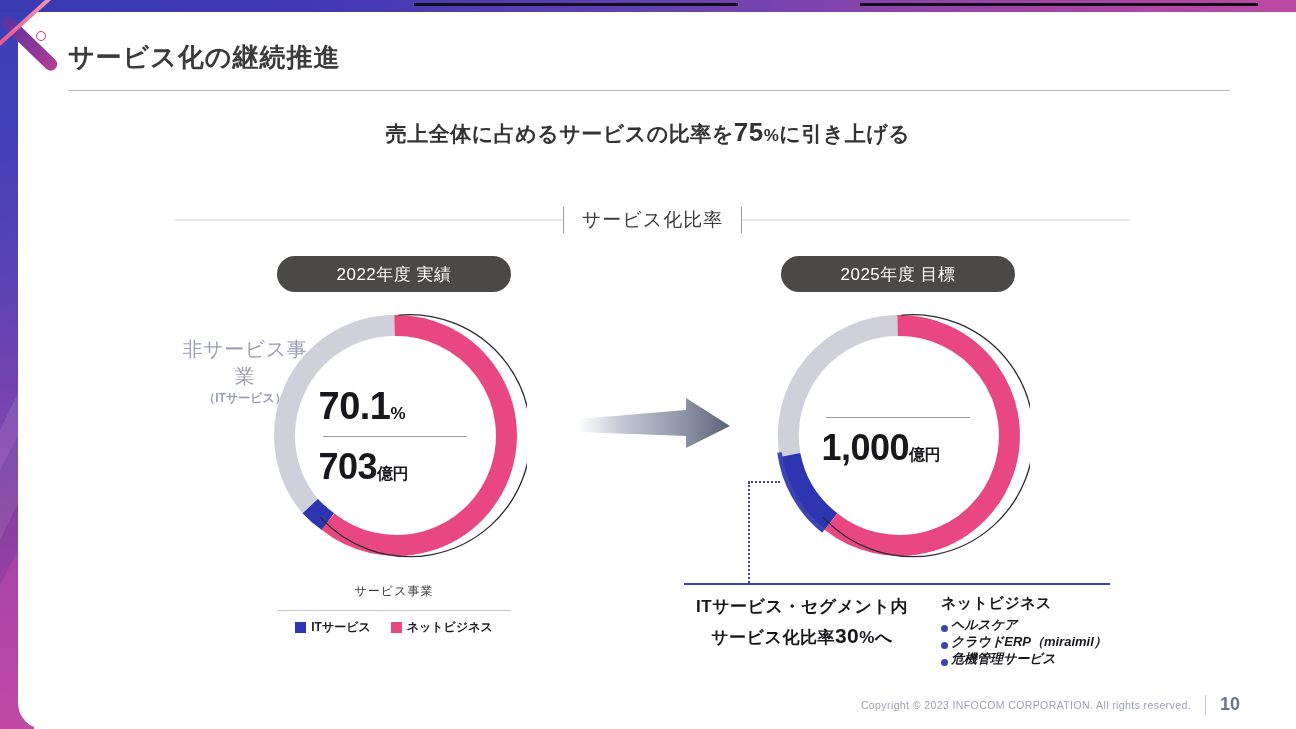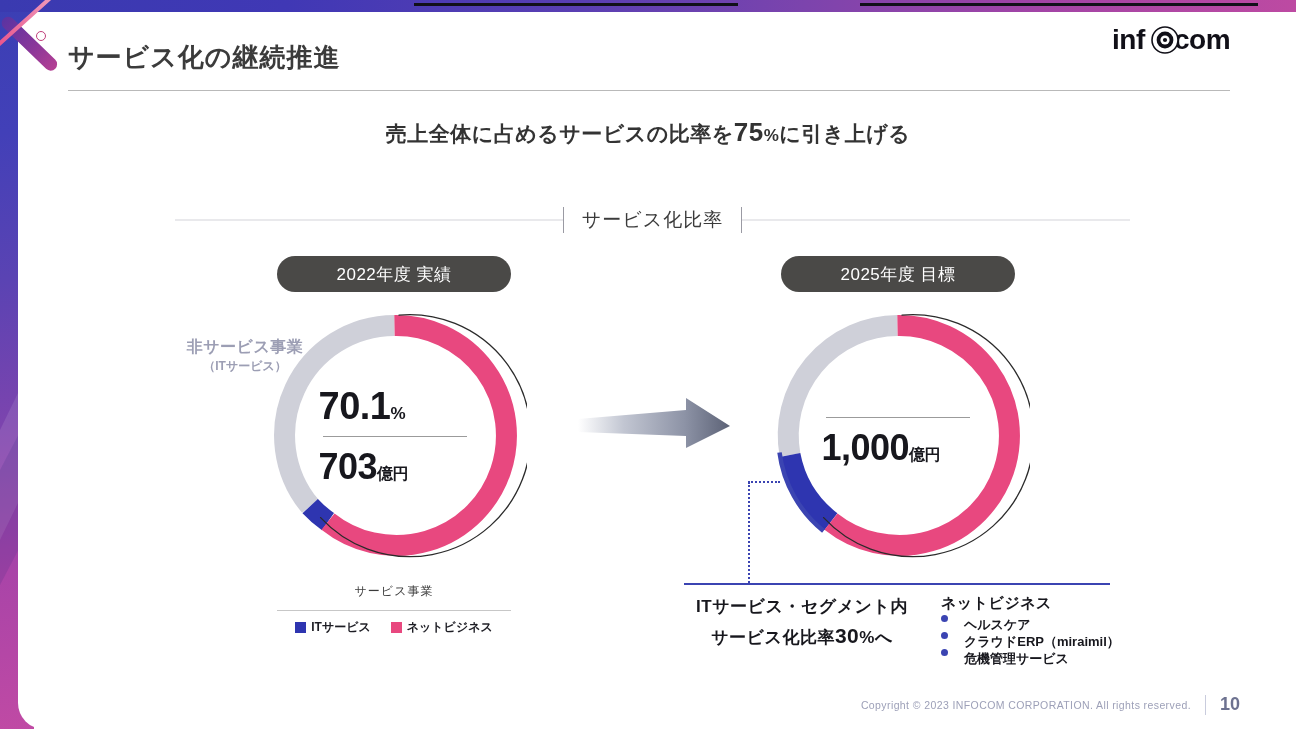--- a/index.html
+++ b/index.html
@@ -131,21 +131,21 @@
     white-space: nowrap;
   }
   .c-amt .u { font-size: 16px; font-weight: 700; }
 
   
   .nonsvc {
     position: absolute; left: 178px; top: 336px;
     width: 134px; text-align: center;
     color: #9c9eb4; line-height: 1.35;
   }
-  .nonsvc .l1 { font-size: 16px; font-weight: 700; letter-spacing: 0.5px; }
+  .nonsvc .l1 { font-size: 20px; font-weight: 400; letter-spacing: 0.5px; }
   .nonsvc .l2 { font-size: 12px; font-weight: 700; }
 
   .svc-label {
     position: absolute; left: 277px; top: 583px;
     width: 234px; text-align: center;
     font-size: 12px; color: #3b3b3b; font-weight: 400;
     letter-spacing: 1px;
   }
   .svc-rule {
     position: absolute; left: 277px; top: 610px;
@@ -187,21 +187,21 @@
   .callout-text .n { font-size: 21px; }
   .growth {
     position: absolute; left: 941px; top: 594px; width: 200px;
   }
   .growth-h {
     font-size: 15px; font-weight: 700; color: #17171d;
     letter-spacing: 0.5px; margin-bottom: 3px;
   }
   .growth-li {
     font-size: 13px; font-weight: 700; color: #17171d;
-    line-height: 1.32; display: flex; align-items: flex-start; gap: 16px;
+    line-height: 1.32; display: flex; align-items: flex-end; gap: 3px; font-style: italic;
   }
   .growth-dot {
     width: 7px; height: 7px; border-radius: 50%;
     background: #3b44b2; flex: 0 0 auto; transform: translateY(-1px);
   }
 
   
   .footer {
     position: absolute; right: 56px; bottom: 14px;
     display: flex; align-items: center; gap: 14px;
@@ -228,30 +228,20 @@
 
   <div class="top-bar"></div>
   <div class="top-bar-marks" style="left:414px; width:324px;"></div>
   <div class="top-bar-marks" style="left:860px; width:398px;"></div>
 
   <div class="card"></div>
   <div class="deco-slash-a"></div>
   <div class="deco-slash-b"></div>
   <div class="deco-ring"></div>
 
-  <div class="logo">
-    <svg viewBox="0 0 160 36" width="160" height="36">
-      <text x="0" y="27" font-family="'Liberation Sans', sans-serif" font-size="28" font-weight="700" fill="#111018" letter-spacing="-0.5">inf</text>
-      <text x="62" y="27" font-family="'Liberation Sans', sans-serif" font-size="28" font-weight="700" fill="#111018" letter-spacing="-0.5">com</text>
-      <circle cx="53" cy="18" r="13" fill="#ffffff" stroke="#111018" stroke-width="1.6"></circle>
-      <circle cx="53" cy="18" r="8.4" fill="#111018"></circle>
-      <circle cx="53" cy="18" r="4.6" fill="#ffffff"></circle>
-      <circle cx="53" cy="18" r="2.1" fill="#111018"></circle>
-    </svg>
-  </div>
 
   <div class="page-title">サービス化の継続推進</div>
   <div class="title-rule"></div>
 
   <div class="subtitle">
     <span>売上全体に占めるサービスの比率を</span><span class="big">75</span><span class="pct">%</span><span>に引き上げる</span>
   </div>
 
   <div class="sec-wrap">
     <div class="sec-line"></div>

